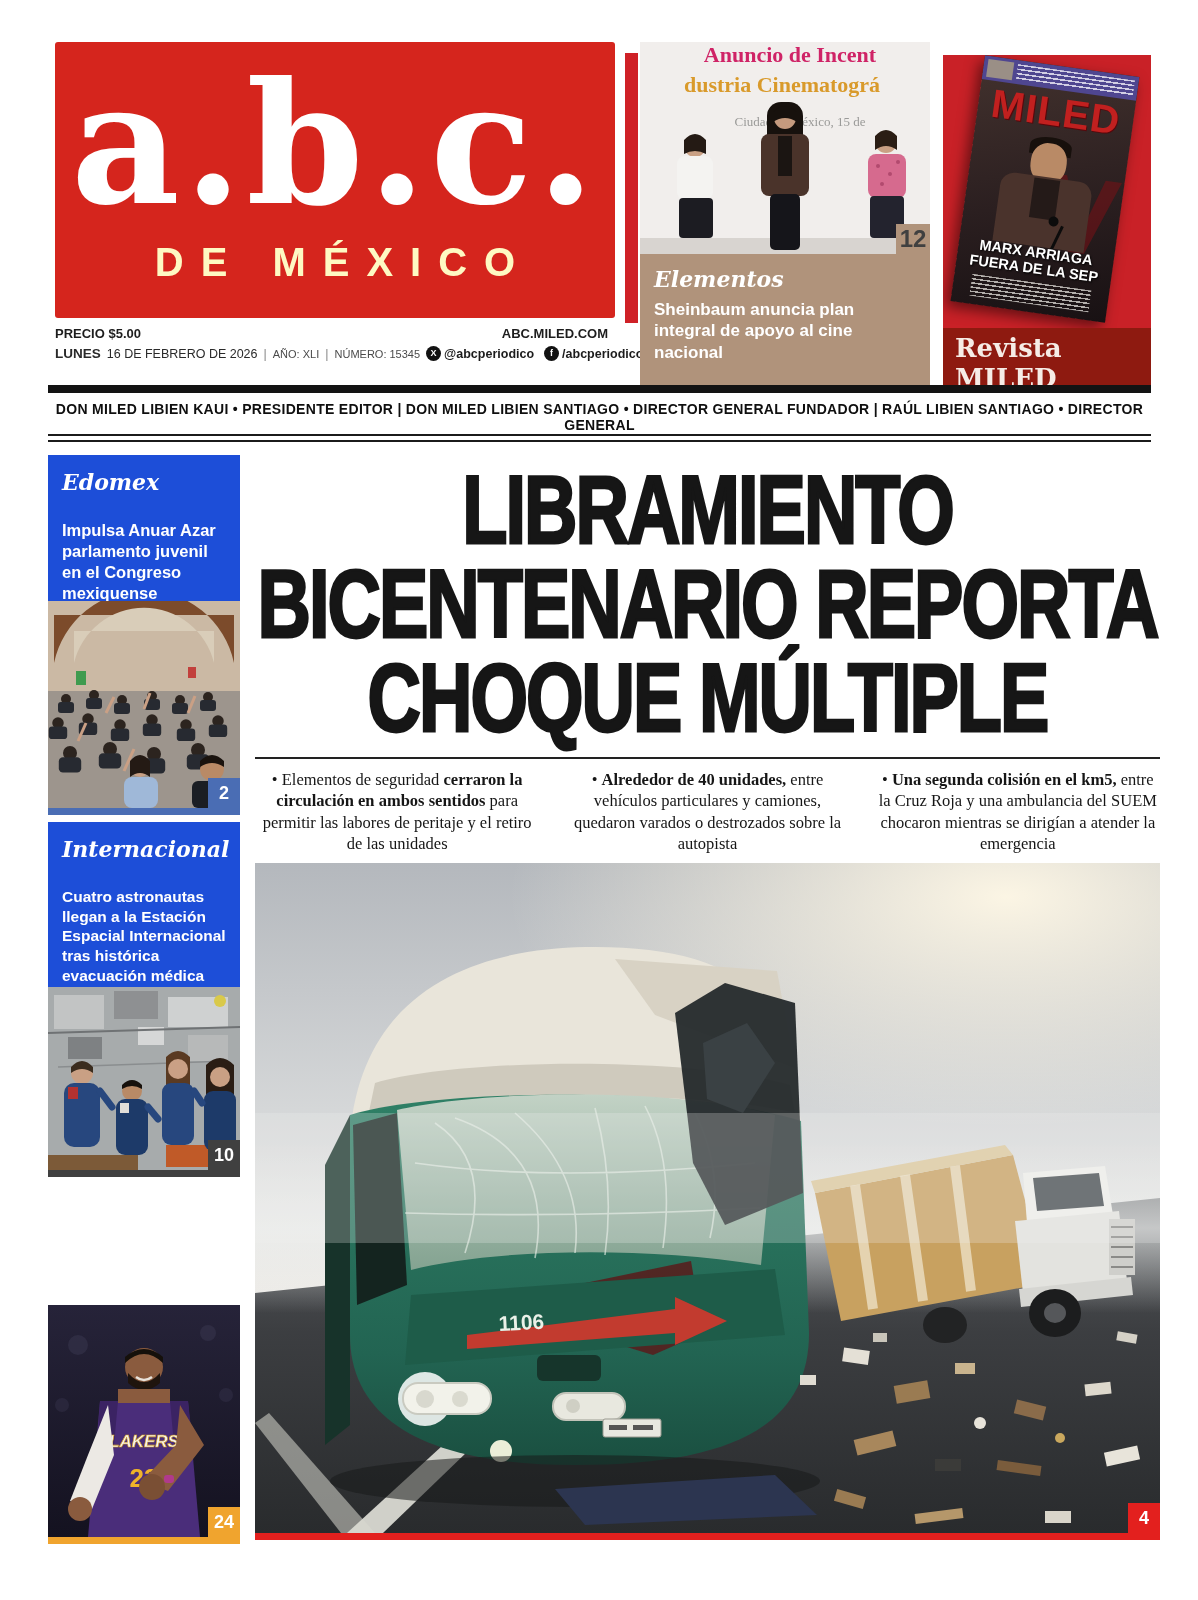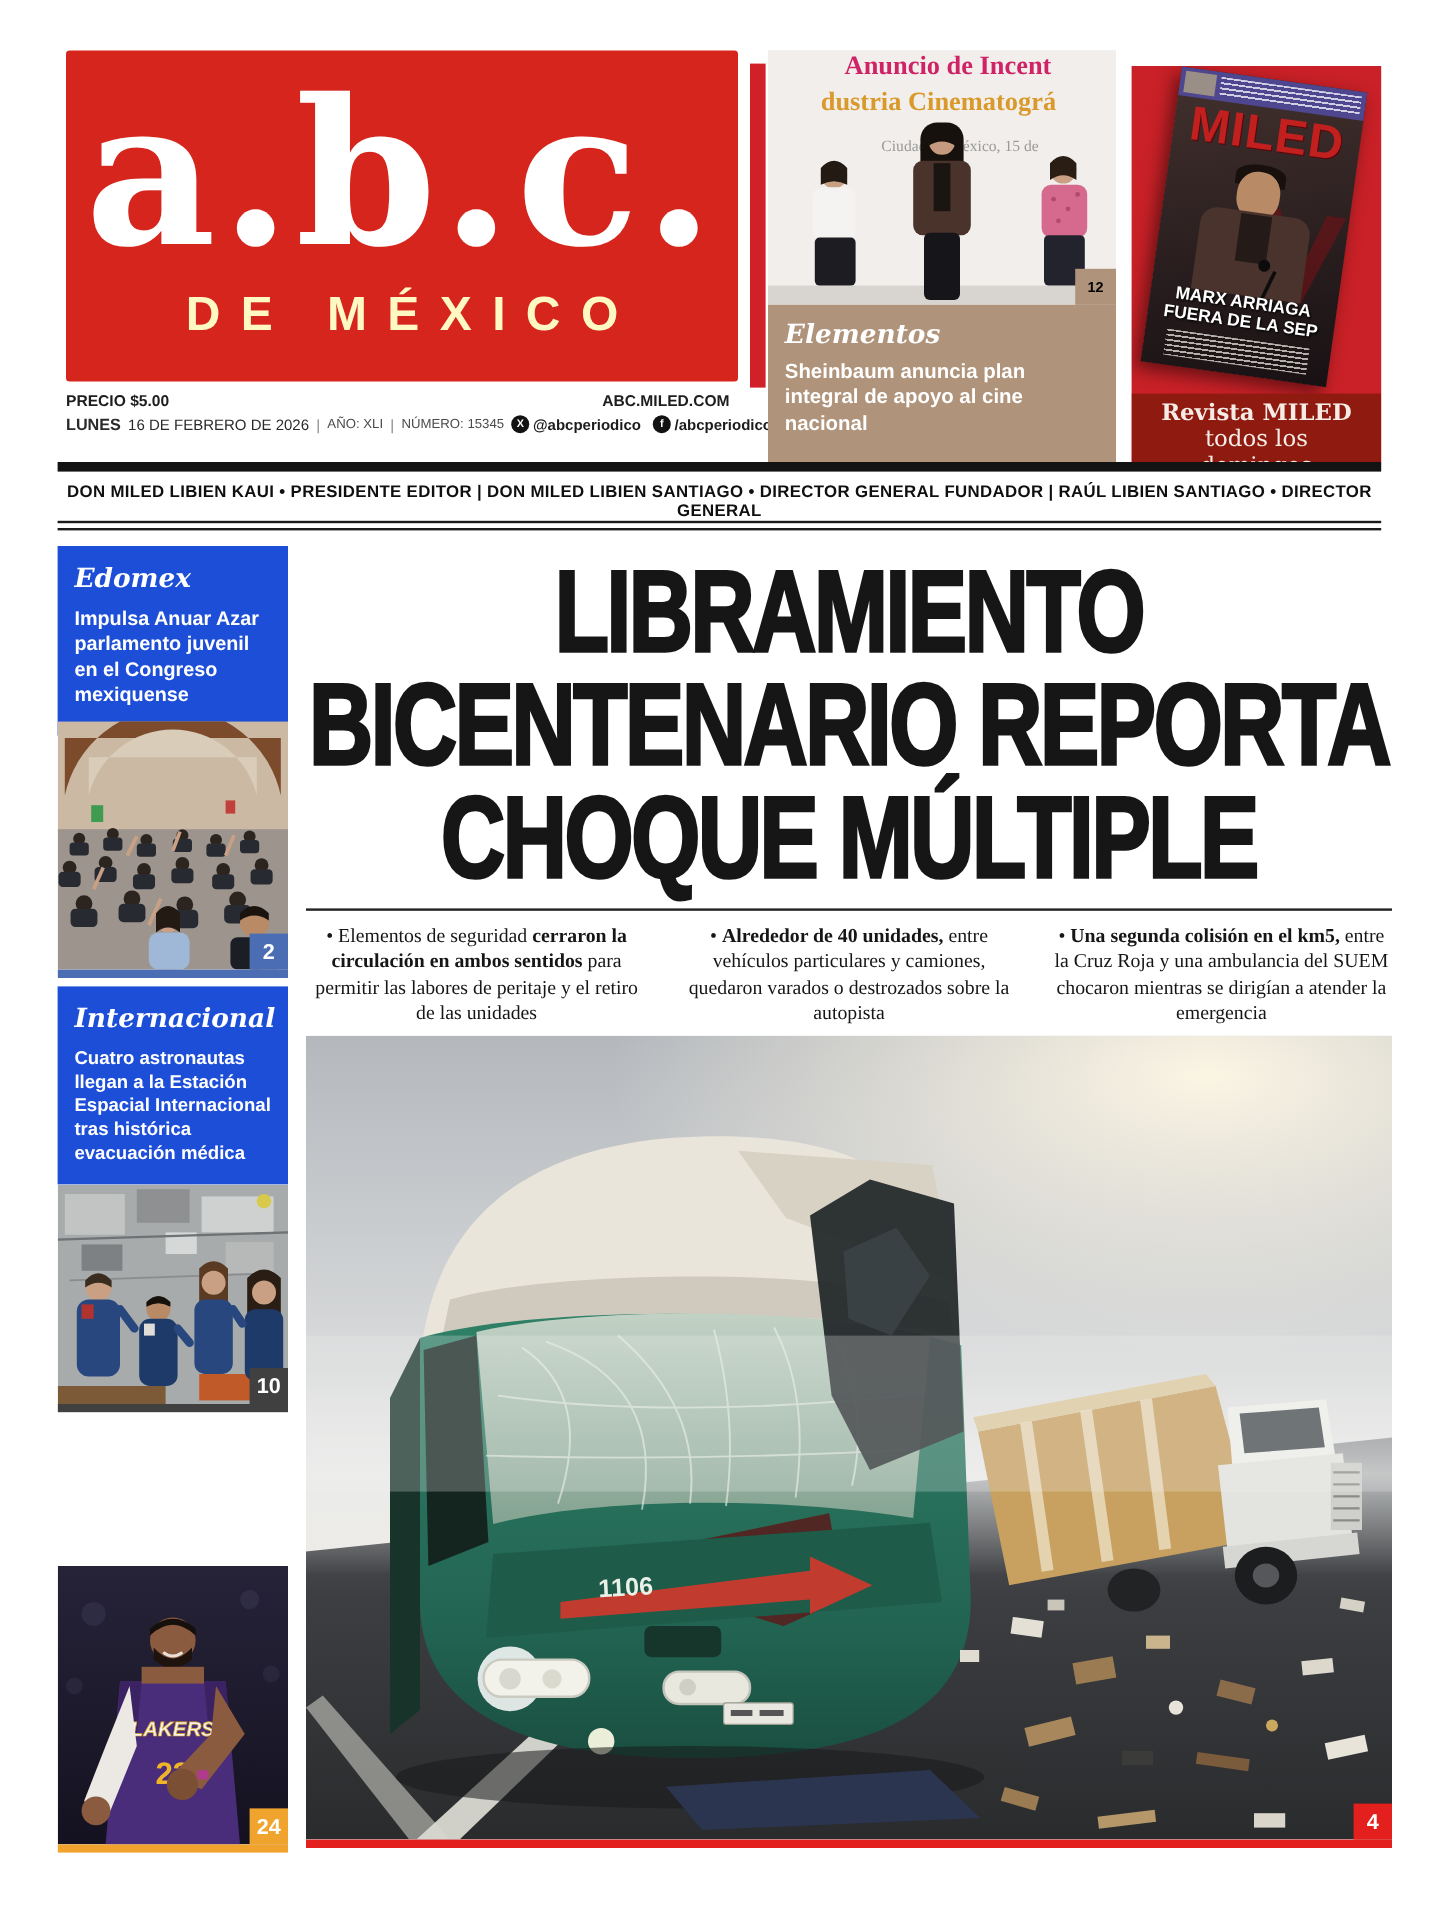--- a/index.html
+++ b/index.html
@@ -20,22 +20,22 @@
   .date-row .sep{color:#8a8a8a;}
   .date-row .small{font-size:11px;color:#4a4a4a;}
   .social{margin-left:auto;display:flex;align-items:center;gap:10px;font-weight:700;font-size:12.5px;color:#1c1c1c;}
   .social .soc{display:flex;align-items:center;gap:3px;}
   .ic{width:15px;height:15px;border-radius:50%;background:#121212;color:#fff;font-size:9px;font-weight:700;
       display:inline-flex;align-items:center;justify-content:center;line-height:1;}
 
   
   .red-sliver{position:absolute;left:625px;top:53px;width:13px;height:270px;background:#cf2127;}
   .tc-photo{position:absolute;left:640px;top:42px;width:290px;height:263px;overflow:hidden;background:#efecea;}
-  .tc-badge{position:absolute;left:896px;top:224px;width:34px;height:30px;background:#b0937b;color:#000000;
-            font-weight:700;font-size:12px;display:flex;align-items:center;justify-content:center;}
+  .tc-badge{position:absolute;left:896px;top:224px;width:34px;height:30px;background:#b0937b;color:#404040;
+            font-weight:700;font-size:24px;display:flex;align-items:center;justify-content:center;}
   .tc-caption{position:absolute;left:640px;top:254px;width:290px;height:131px;background:#b0937b;
               box-sizing:border-box;padding:12px 14px;color:#fff;}
   .sec-label{font-family:"DejaVu Serif",serif;font-style:italic;font-weight:700;font-size:22px;color:#fff;}
   .tc-caption .head{font-weight:700;font-size:17px;line-height:1.25;margin-top:7px;}
 
   
   .tr-panel{position:absolute;left:943px;top:55px;width:208px;height:330px;background:#c92127;overflow:hidden;}
   .mag{position:absolute;left:24px;top:10px;width:156px;height:248px;transform:rotate(8deg);
        background:linear-gradient(165deg,#43322e 0%,#2b1f20 55%,#181113 100%);
        box-shadow:-4px 6px 14px rgba(0,0,0,.5);overflow:hidden;}
@@ -51,32 +51,32 @@
   .mag-man-body{position:absolute;left:33px;top:112px;width:92px;height:70px;border-radius:14px 14px 0 0;background:#4a332c;}
   .mag-man-shirt{position:absolute;left:66px;top:114px;width:26px;height:40px;background:#241a18;}
   .mag-mic{position:absolute;left:86px;top:150px;width:10px;height:10px;border-radius:50%;background:#0c0c0c;}
   .mag-mic-stem{position:absolute;left:95px;top:158px;width:3px;height:26px;background:#0c0c0c;transform:rotate(18deg);}
   .mag-head{position:absolute;left:0;top:180px;width:100%;text-align:center;color:#fff;font-weight:900;
             font-size:14.5px;line-height:1.12;text-transform:uppercase;text-shadow:1px 1px 2px #000;}
   .mag-smalltext{position:absolute;left:18px;top:218px;width:120px;height:22px;opacity:.8;
        background:repeating-linear-gradient(#d8d5d0 0 1.5px,transparent 1.5px 4.2px);}
   .revista-strip{position:absolute;left:0;bottom:0;width:100%;height:57px;background:#8e1a10;
                  box-sizing:border-box;padding:6px 12px;color:#f6ece6;font-family:"DejaVu Serif",serif;
-                 font-size:19px;line-height:1.15;text-align:center;}
+                 font-size:26px;line-height:1.15;}
   .revista-strip b{font-weight:700;}
 
   .black-bar{position:absolute;left:48px;top:385px;width:1103px;height:8px;background:#131313;}
   .staff{position:absolute;left:48px;top:401px;width:1103px;text-align:center;font-weight:700;
          font-size:14px;letter-spacing:.3px;color:#0f0f0f;}
   .double-rule{position:absolute;left:48px;top:434px;width:1103px;height:4px;
                border-top:2.5px solid #1b1b1b;border-bottom:2.5px solid #1b1b1b;}
 
   
   .sb-head{position:absolute;left:48px;width:192px;box-sizing:border-box;padding:14px 10px 0 14px;color:#fff;}
-  .sb-head .head{font-weight:700;font-size:16.5px;line-height:1.27;margin-top:11px;}
+  .sb-head .head{font-weight:700;font-size:16.5px;line-height:1.27;margin-top:25px;}
   .sb1{top:455px;height:158px;background:#1d4ed8;}
   .sb2{top:822px;height:165px;background:#1d4ed8;}
   .sb3{top:1187px;height:118px;background:#f0a42e;}
   .sb-photo{position:absolute;left:48px;width:192px;overflow:hidden;}
   .sbp1{top:601px;height:214px;}
   .sbp2{top:987px;height:190px;}
   .sbp3{top:1305px;height:239px;}
   .strip{position:absolute;left:0;bottom:0;width:100%;height:7px;}
   .badge{position:absolute;right:0;bottom:7px;width:32px;height:30px;color:#fff;font-weight:700;font-size:18px;
          display:flex;align-items:center;justify-content:center;}

